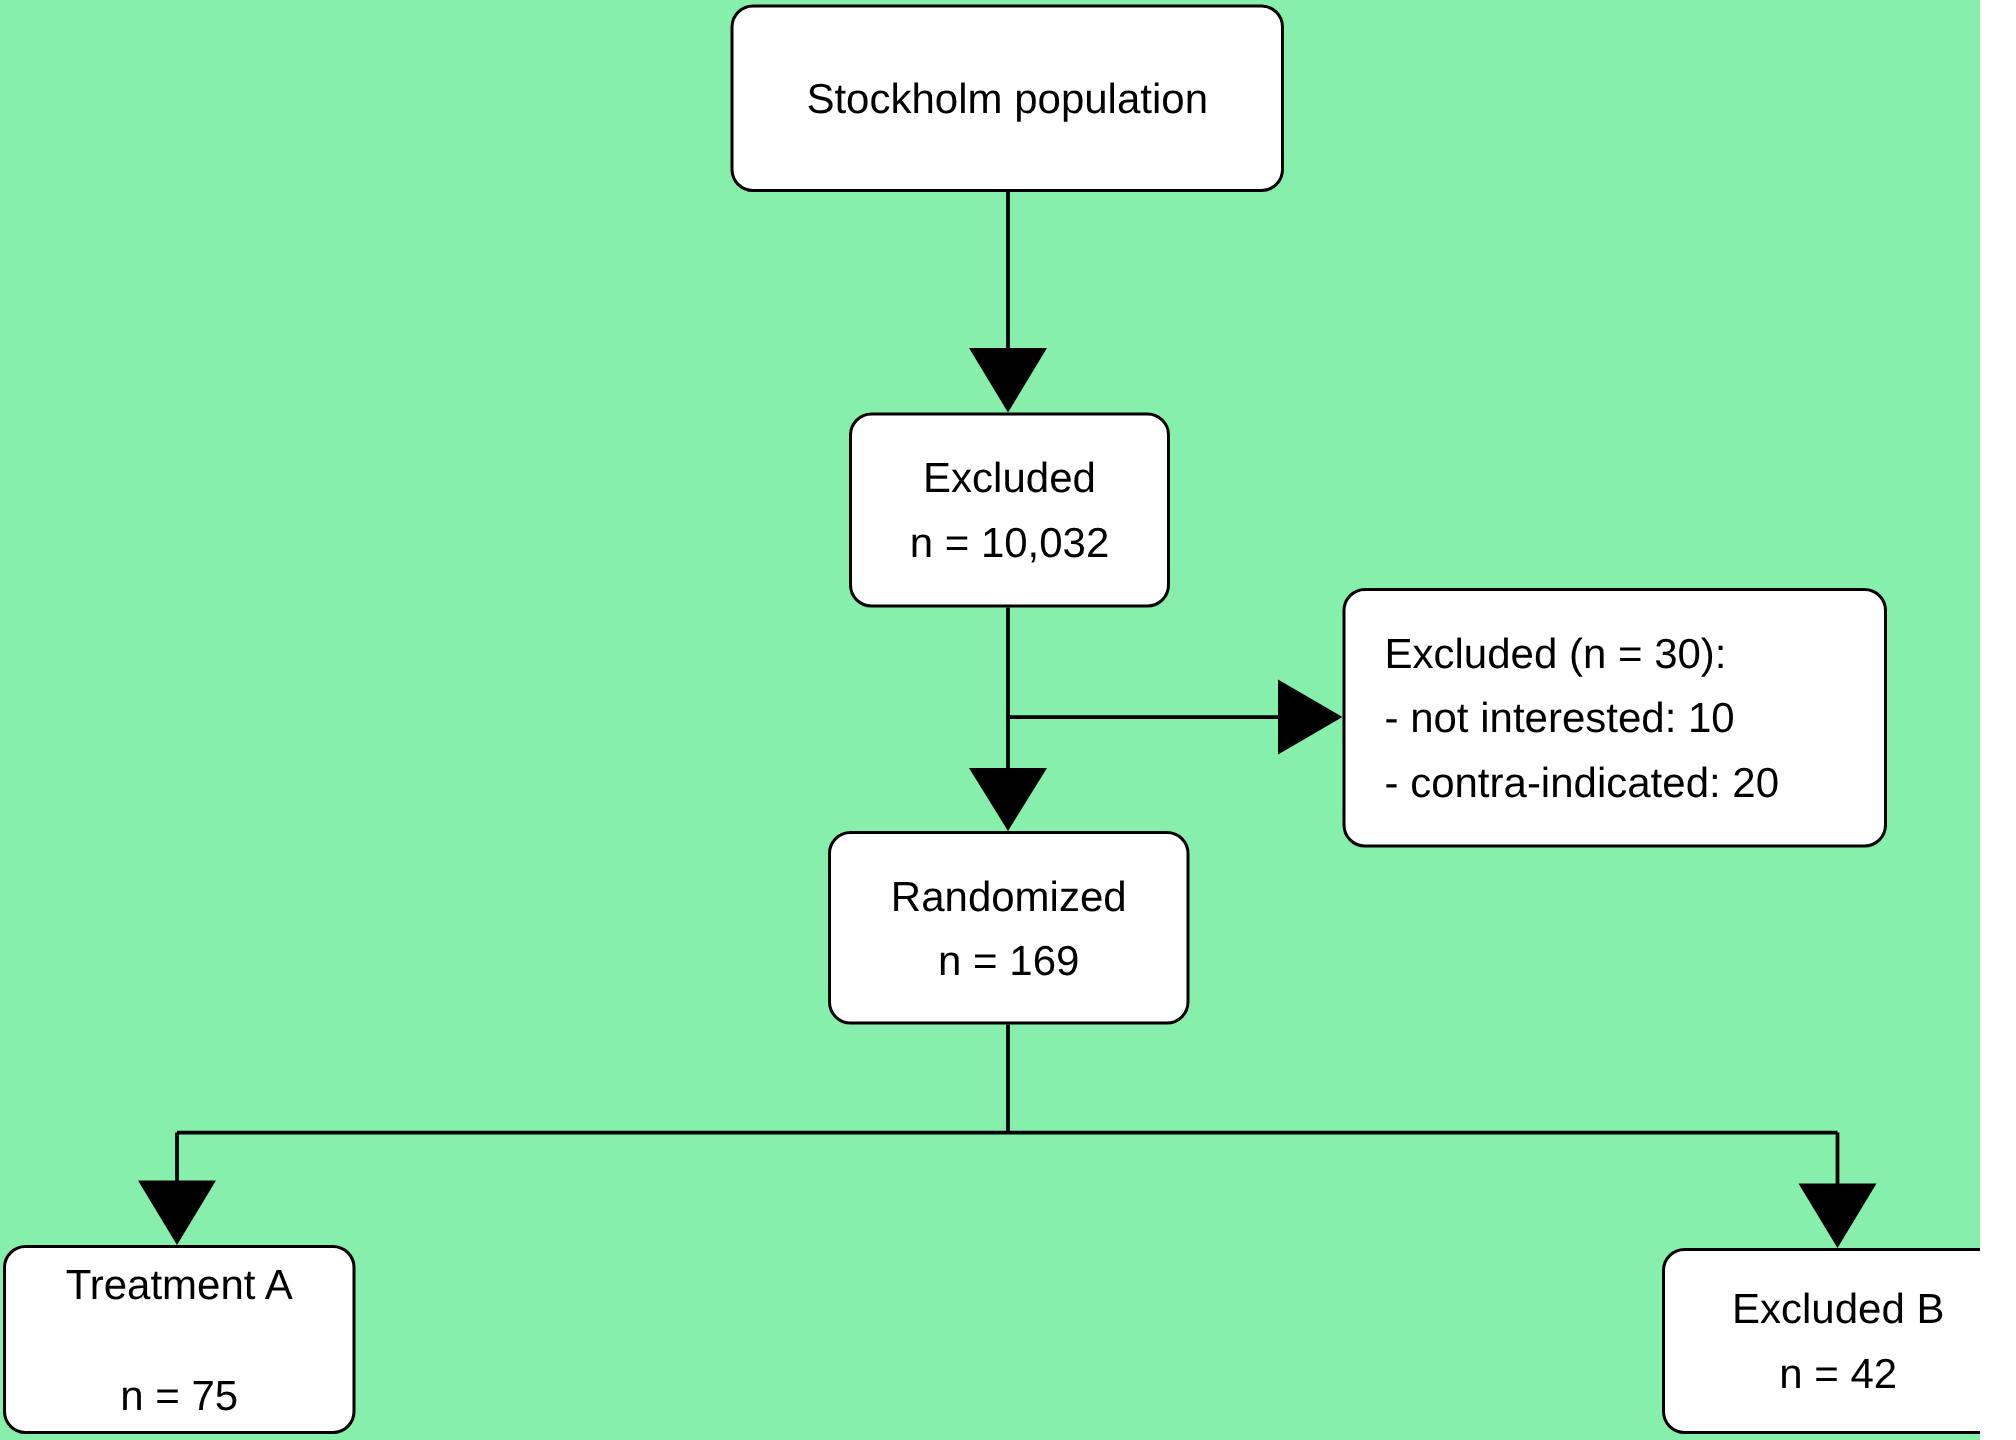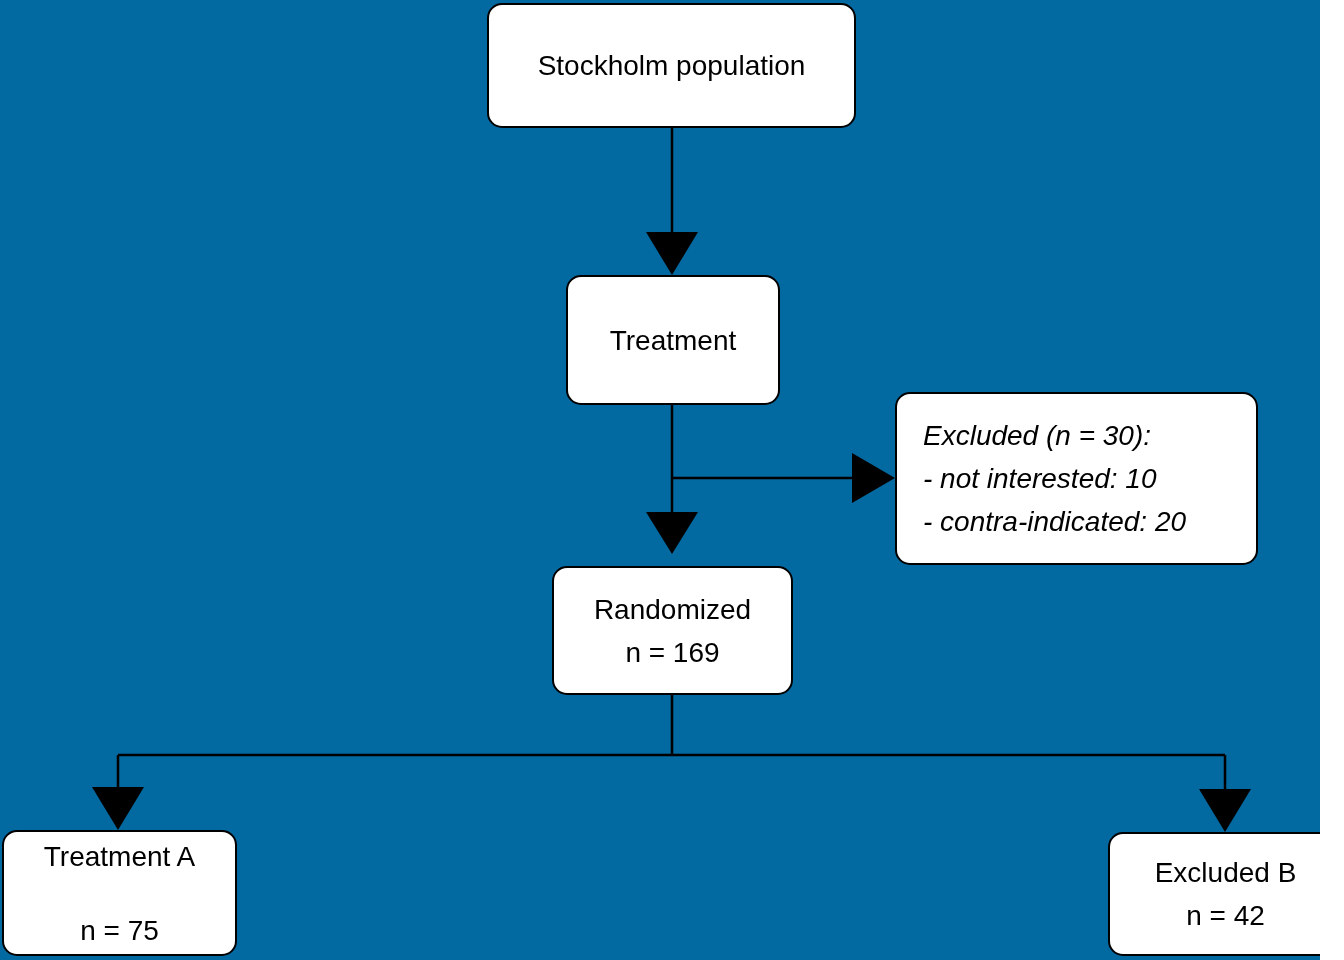--- a/index.html
+++ b/index.html
@@ -3,21 +3,21 @@
 <meta charset="utf-8">
 <style>
   * { margin: 0; padding: 0; box-sizing: border-box; }
   html, body { background: #ffffff; }
   body { font-family: "Liberation Sans", sans-serif; }
 
   .canvas {
     position: relative;
     width: 1320px;
     height: 960px;
-    background: #0369a1;
+    background: #86efac;
     overflow: hidden;
   }
 
   svg.connectors {
     position: absolute;
     left: 0; top: 0;
     width: 1344px; height: 960px;
   }
 
   .node {
@@ -37,22 +37,22 @@
 
   .node.left-align {
     align-items: flex-start;
     text-align: left;
     padding-left: 26px;
     padding-right: 14px;
   }
 
   #node-stockholm   { left: 487px;  top: 3px;   width: 369px; height: 125px; }
   #node-eligible    { left: 566px;  top: 275px; width: 214px; height: 130px; }
-  #node-excluded    { left: 895px;  top: 392px; width: 363px; height: 173px; font-style: italic; }
-  #node-randomized  { left: 552px;  top: 554px; width: 241px; height: 129px; margin-top: 12px; }
+  #node-excluded    { left: 895px;  top: 392px; width: 363px; height: 173px; }
+  #node-randomized  { left: 552px;  top: 554px; width: 241px; height: 129px; }
   #node-treatment-a { left: 2px;    top: 830px; width: 235px; height: 126px; gap: 31px; }
   #node-treatment-b { left: 1108px; top: 832px; width: 235px; height: 124px; }
 </style>
 </head>
 <body>
 
 <div class="canvas">
 
   <svg class="connectors" viewBox="0 0 1344 960">
 
@@ -68,21 +68,22 @@
     <path d="M672 683 V755 M118 755 H1225 M118 755 V788 M1225 755 V790" stroke="#000000" stroke-width="2.5" fill="none"></path>
     <polygon points="92,787 144,787 118,830" fill="#000000"></polygon>
     <polygon points="1199,789 1251,789 1225,832" fill="#000000"></polygon>
   </svg>
 
   <div class="node" id="node-stockholm">
     <span>Stockholm population</span>
   </div>
 
   <div class="node" id="node-eligible">
-    <span>Treatment</span>
+    <span>Excluded</span>
+    <span>n = 10,032</span>
   </div>
 
   <div class="node left-align" id="node-excluded">
     <span>Excluded (n = 30):</span>
     <span>- not interested: 10</span>
     <span>- contra-indicated: 20</span>
   </div>
 
   <div class="node" id="node-randomized">
     <span>Randomized</span>

